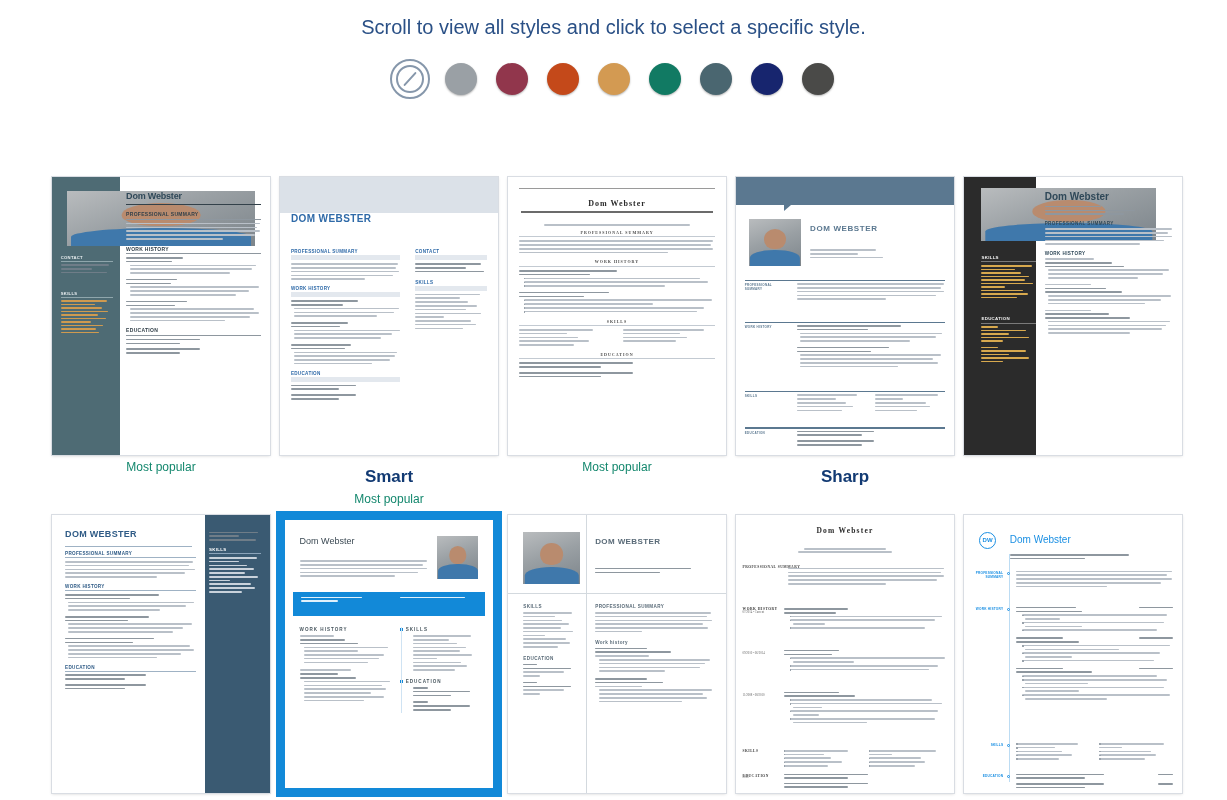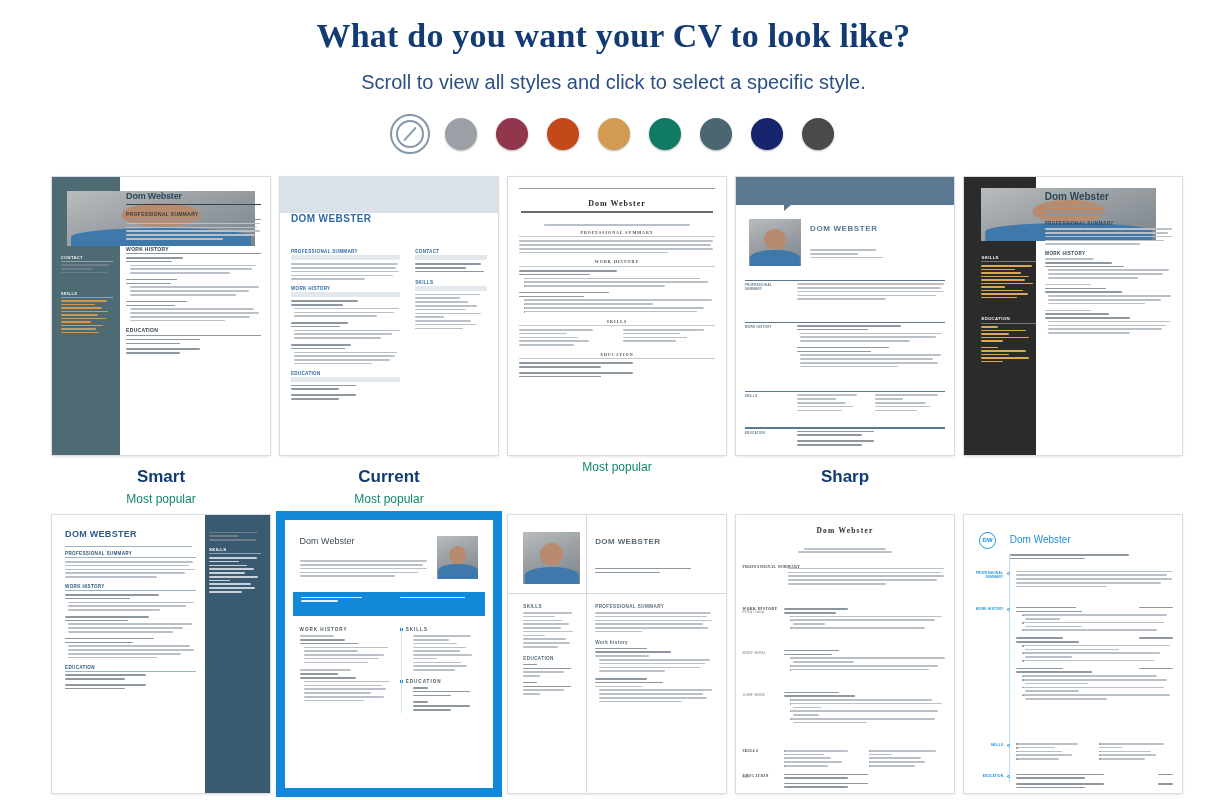--- a/index.html
+++ b/index.html
@@ -214,21 +214,20 @@
   .c10 .lbl { position:absolute; left:3%; width:15%; text-align:right; font-size:3.2px; font-weight:bold; color:#1a8fe3; letter-spacing:.2px; }
   .c10 .dot { position:absolute; left:19.5%; width:3px; height:3px; border:.7px solid #1a8fe3; border-radius:50%; background:#fff; }
   .c10 .tl { position:absolute; left:20.6%; top:14%; bottom:4%; width:.7px; background:#bcdcf3; }
   .c10 .body { position:absolute; left:24%; right:4%; }
 </style>
 </head>
 <body>
 
 <div class="page">
 
-  <h1 class="headline">What do you want your CV to look like?</h1>
   <p class="subhead">Scroll to view all styles and click to select a specific style.</p>
 
   <div class="swatch-row">
     <div class="swatch-wrap selected">
       <div class="swatch none"></div>
     </div>
     <div class="swatch-wrap">
       <div class="swatch" style="background:#9aa0a5"></div>
     </div>
     <div class="swatch-wrap">
@@ -317,21 +316,20 @@
             <div class="sh">EDUCATION</div>
             <div class="shl"></div>
             <div class="ln d" style="width:55%"></div>
               <div class="ln d" style="width:40%"></div>
             <div style="height:2px"></div>
             <div class="ln d" style="width:55%"></div>
               <div class="ln d" style="width:40%"></div>
           </div>
         </div>
       </div>
-      <div class="caption">Smart</div>
       <div class="popular">Most popular</div>
     </div>
 
     <div class="cell">
       <div class="thumb-wrap">
         <div class="cv c2">
           <div class="tbar"></div>
           <div class="name">DOM WEBSTER</div>
           <div class="lcol">
             <div class="sh">PROFESSIONAL SUMMARY</div>
@@ -386,21 +384,21 @@
             <div class="ln" style="width:86%"></div>
               <div class="ln" style="width:70%"></div>
               <div class="ln" style="width:92%"></div>
             <div class="ln" style="width:40%"></div>
               <div class="ln" style="width:78%"></div>
               <div class="ln" style="width:84%"></div>
             <div class="ln" style="width:66%"></div>
           </div>
         </div>
       </div>
-      <div class="caption">Current</div>
+      <div class="caption">Smart</div>
       <div class="popular">Most popular</div>
     </div>
 
     <div class="cell">
       <div class="thumb-wrap">
         <div class="cv c3">
           <div style="position:absolute;left:5%;right:5%;top:4%;height:1px;background:#9a9a9a"></div>
           <div class="name">Dom Webster</div>
           <div class="dbl"></div>
           <div style="position:absolute;left:5%;right:5%;top:17%;">

